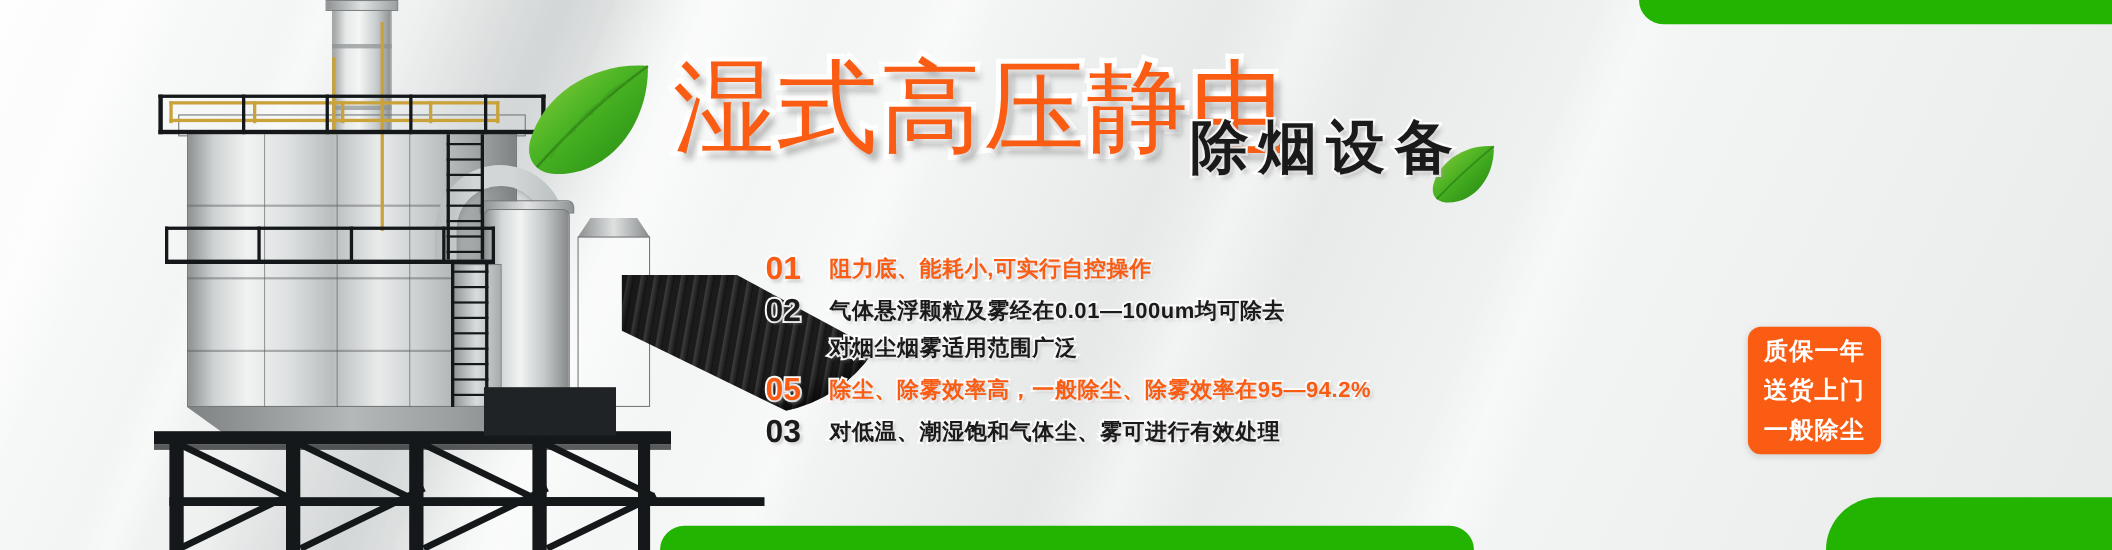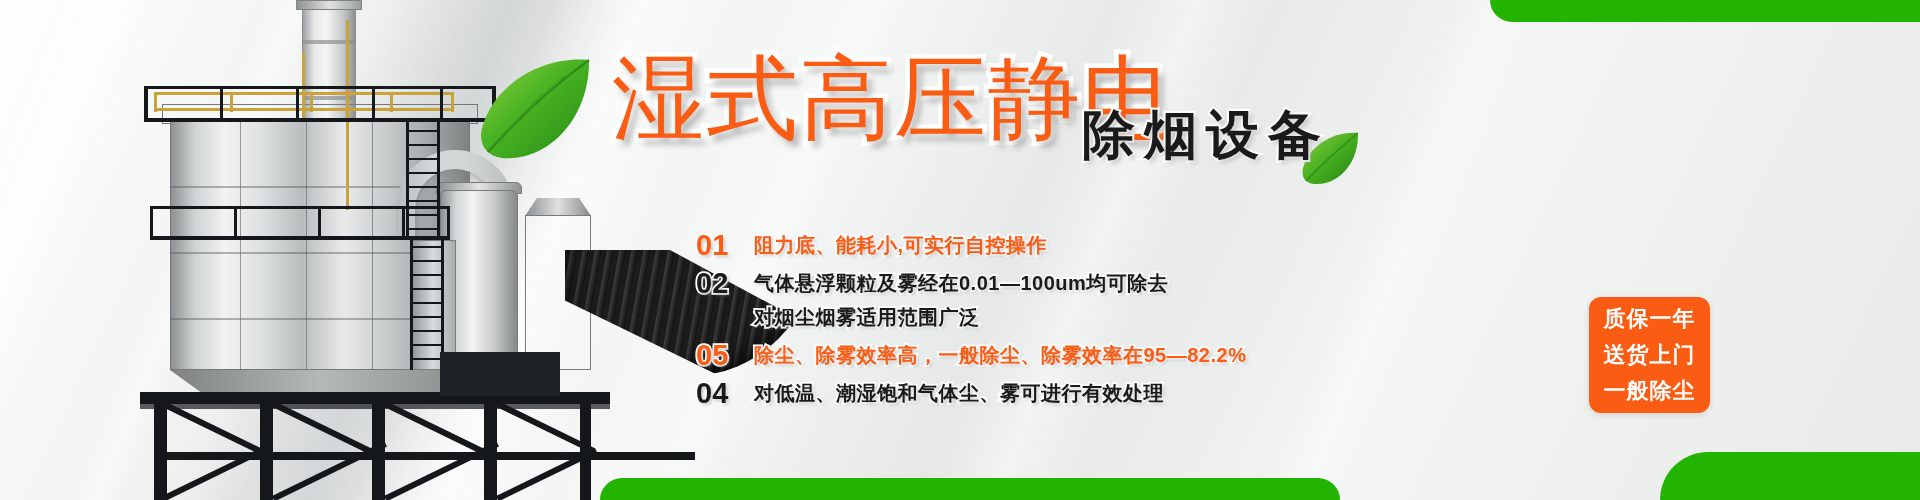--- a/index.html
+++ b/index.html
@@ -395,26 +395,26 @@
       <div class="feat-num c-dark" style="color: rgb(26, 26, 26);">02</div>
       <div class="feat-body">
         <div class="feat-line c-dark" style="color: rgb(26, 26, 26);">气体悬浮颗粒及雾经在0.01—100um均可除去</div>
         <div class="feat-line c-dark" style="color: rgb(26, 26, 26);">对烟尘烟雾适用范围广泛</div>
       </div>
     </div>
 
     <div class="feat">
       <div class="feat-num c-orange" style="color: rgb(249, 92, 18);">05</div>
       <div class="feat-body">
-        <div class="feat-line c-orange" style="color: rgb(249, 92, 18);">除尘、除雾效率高，一般除尘、除雾效率在95—82.2%</div>
+        <div class="feat-line c-orange" style="color: rgb(249, 92, 18);">除尘、除雾效率高，一般除尘、除雾效率在95—94.2%</div>
       </div>
     </div>
 
     <div class="feat">
-      <div class="feat-num c-dark" style="color: rgb(26, 26, 26);">04</div>
+      <div class="feat-num c-dark" style="color: rgb(26, 26, 26);">03</div>
       <div class="feat-body">
         <div class="feat-line c-dark" style="color: rgb(26, 26, 26);">对低温、潮湿饱和气体尘、雾可进行有效处理</div>
       </div>
     </div>
 
   </div>
 
   <div class="badge" style="background: rgb(249, 92, 18);">
     <div class="badge-line">质保一年</div>
     <div class="badge-line">送货上门</div>

